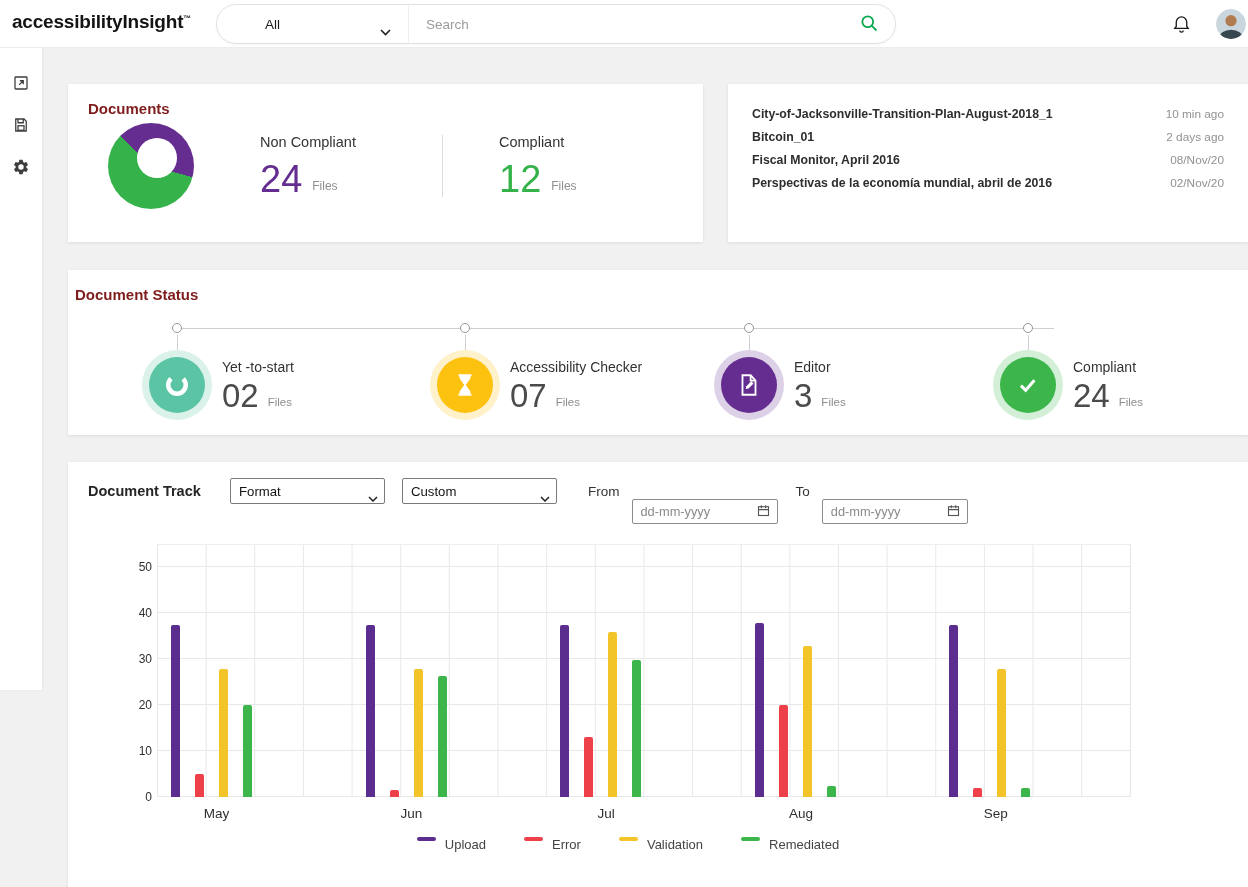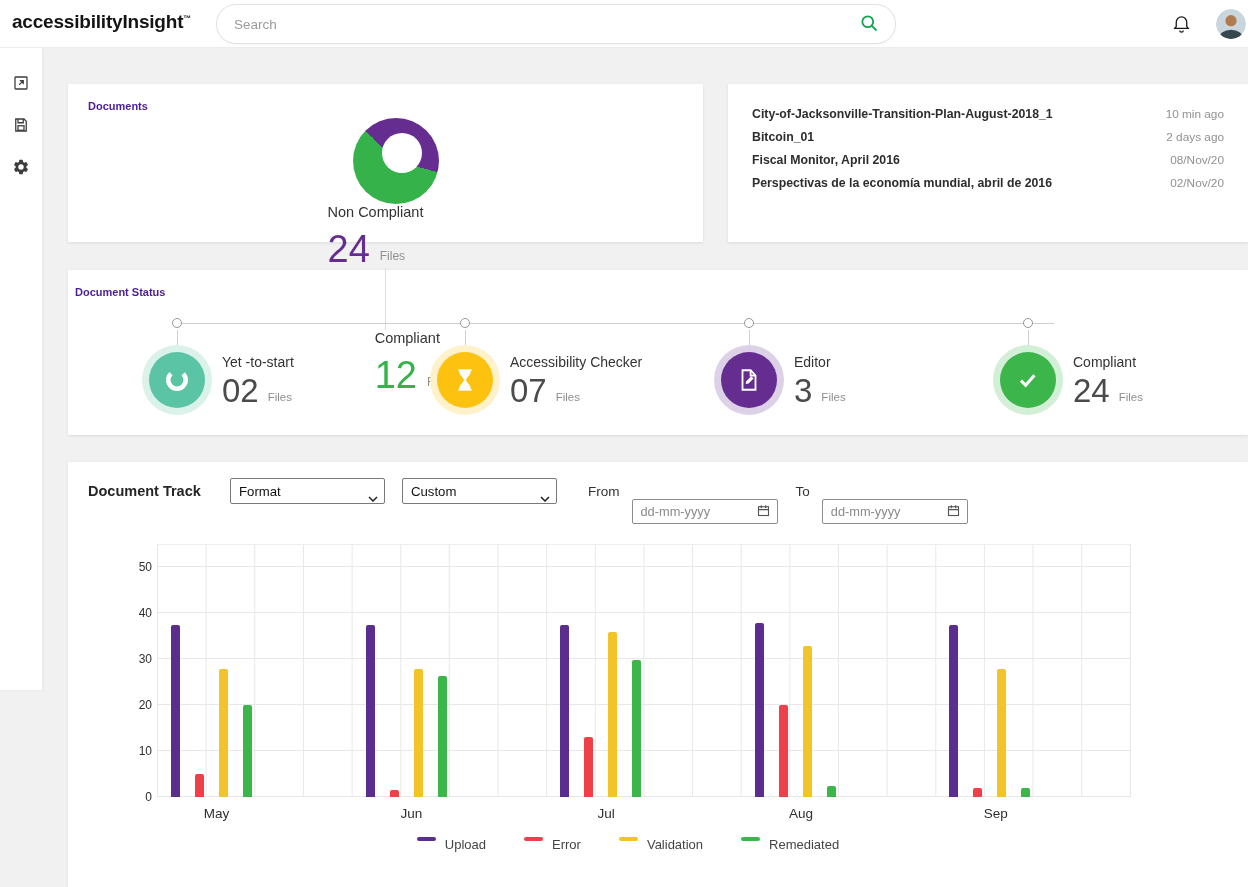--- a/index.html
+++ b/index.html
@@ -25,26 +25,26 @@
   .avatar { width:30px; height:30px; border-radius:50%; overflow:hidden; display:block; }
 
   
   .app-body { display:flex; background:#f1f1f2; height:839px; }
   .sidebar { width:42px; background:#fff; box-shadow:1px 0 3px rgba(0,0,0,0.05); height:642px;
     display:flex; flex-direction:column; align-items:center; padding-top:26px; gap:24px; flex:0 0 42px; }
   .side-icon { width:18px; height:18px; display:flex; cursor:pointer; }
   .main { flex:1; padding:36px 0 0 26px; }
 
   .card { background:#fff; box-shadow:0 1px 3px rgba(0,0,0,0.09); }
-  .card-title { font-size:11px; font-weight:bold; color:#4c1d95; }
+  .card-title { font-size:15px; font-weight:bold; color:#7f1d1d; }
 
   
   .row1 { display:flex; gap:25px; }
   .documents-card { width:635px; height:158px; padding:16px 20px; }
-  .doc-row { display:flex; align-items:center; margin-top:6px;flex-direction:column; }
+  .doc-row { display:flex; align-items:center; margin-top:6px; }
   .donut { width:86px; height:86px; border-radius:50%; margin-left:20px; position:relative;
     background:conic-gradient(from -45deg, #662d91 0 150deg, #35b34a 150deg 360deg); }
   .donut-hole { position:absolute; width:40px; height:40px; border-radius:50%; background:#fff; left:29px; top:15px; }
   .metric { width:182px; margin-left:66px; }
   .metric-label { font-size:14.5px; color:#333; }
   .metric-count-row { display:flex; align-items:flex-end; margin-top:10px; }
   .metric-count { font-size:38px; line-height:1; }
   .metric-unit { font-size:12px; color:#8e8e8e; margin-left:10px; padding-bottom:5px; }
   .vdiv { width:1px; height:62px; background:#ddd; }
   .metric2 { margin-left:56px; width:auto; }
@@ -112,20 +112,30 @@
   .legend-mark { width:19px; height:4px; border-radius:2px; display:inline-block; }
   .legend-label { font-size:13px; color:#444; }
 </style>
 </head>
 <body>
 
 <div class="topbar">
   <div class="logo"><span>accessibilityInsight</span><sup>™</sup></div>
 
   <div class="search-pill">
+    <div class="pill-filter">
+      <select>
+        <option>All</option>
+      </select>
+      <span class="pill-chevron">
+        <svg width="11" height="7" viewBox="0 0 11 7">
+            <path d="M1 1l4.5 4.5L10 1" fill="none" stroke="#222" stroke-width="1.6"></path>
+          </svg>
+      </span>
+    </div>
     <input class="search-input" type="text" placeholder="Search" style="">
     <button class="search-btn">
       <span>
         <svg width="20" height="20" viewBox="0 0 24 24" fill="none" stroke="#0ca750" stroke-width="2.2">
           <circle cx="10.5" cy="10.5" r="6.5"></circle>
             <path d="M15.5 15.5L21 21"></path>
         </svg>
       </span>
     </button>
   </div>

